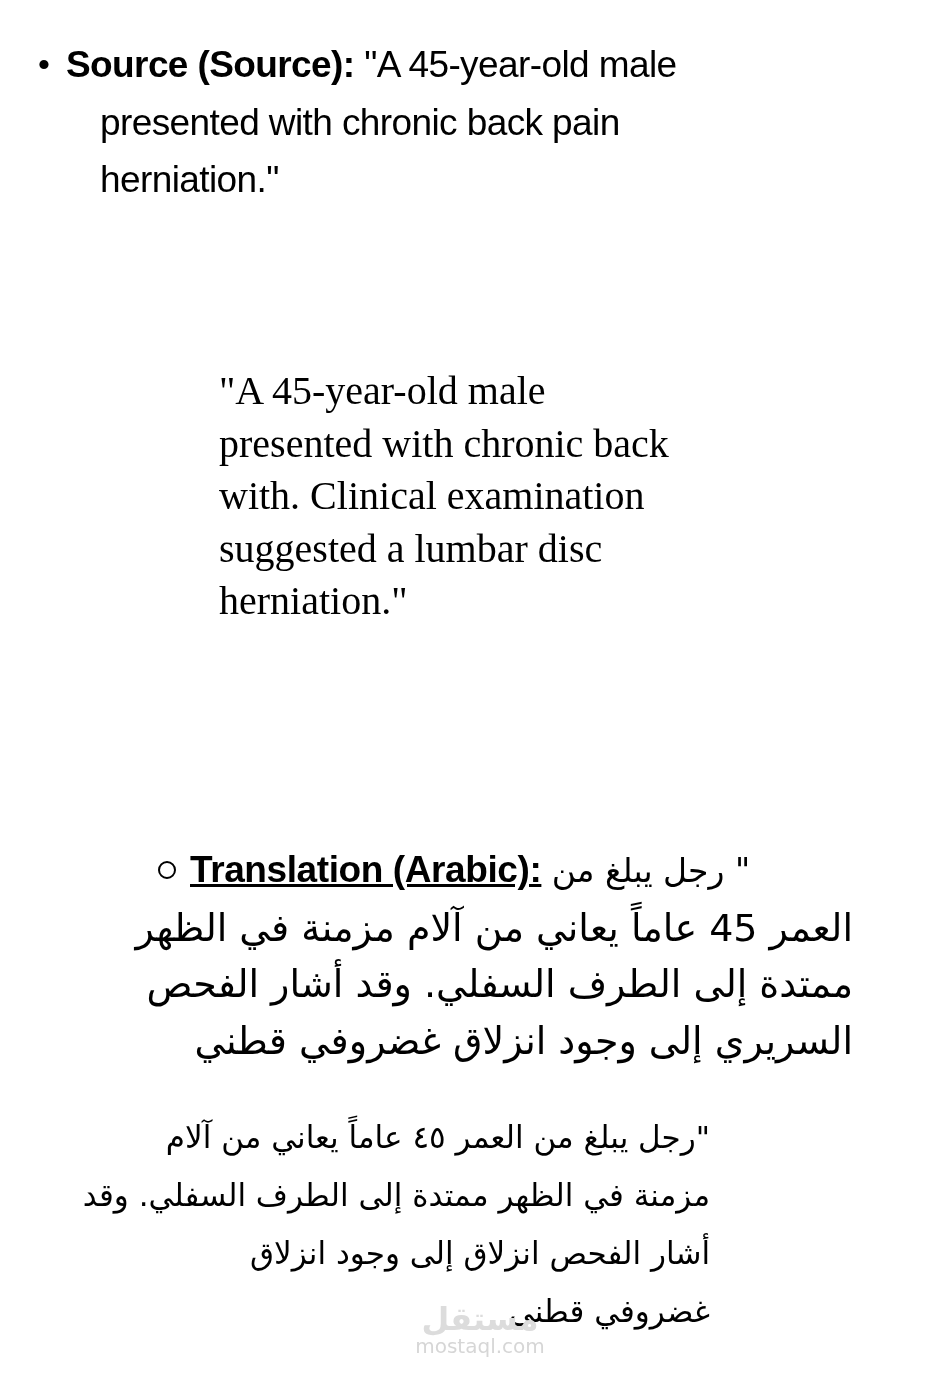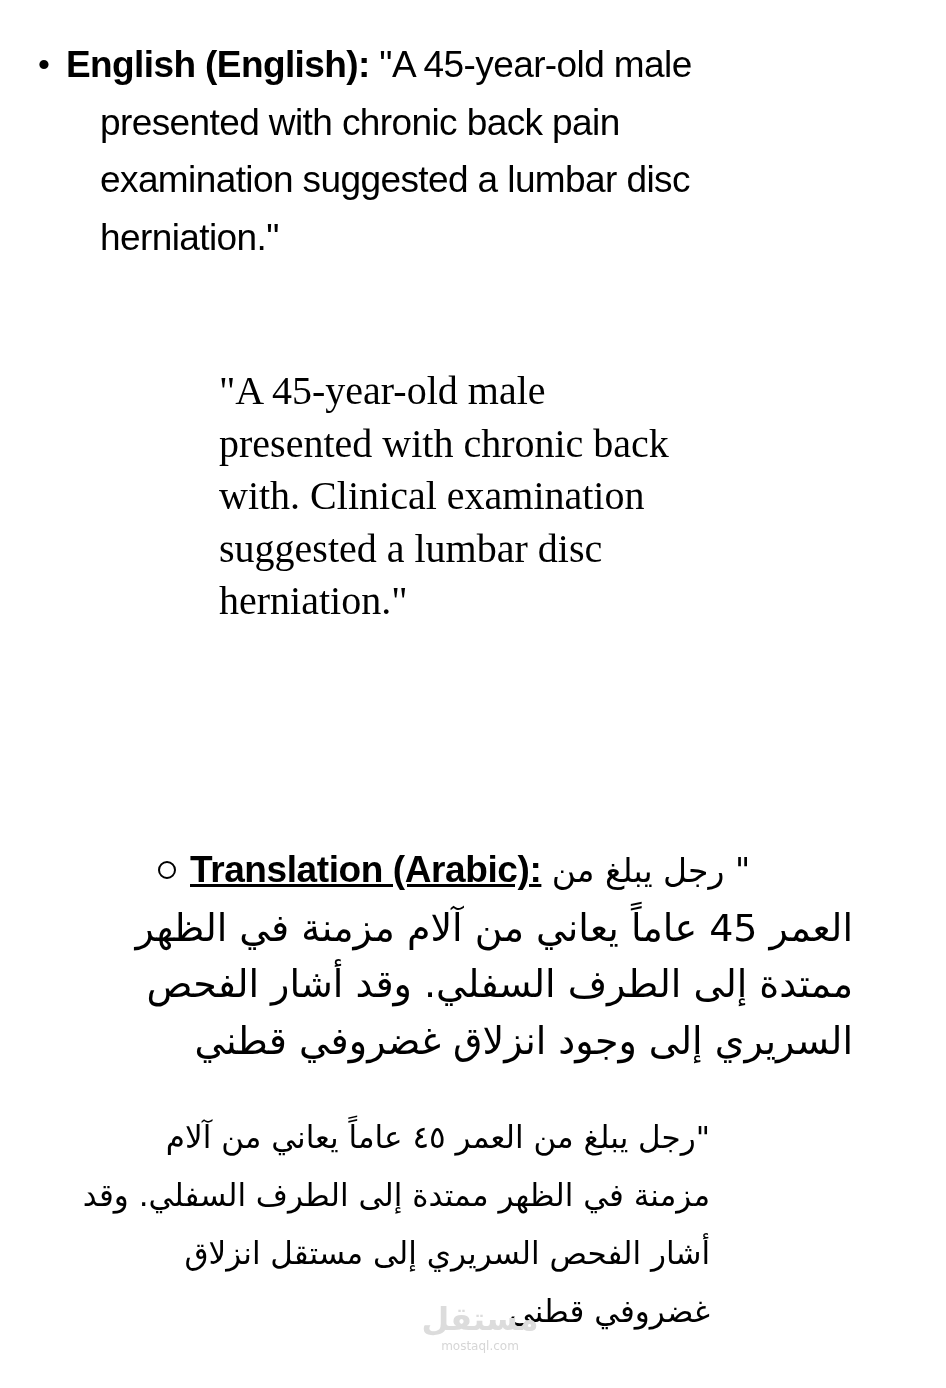--- a/index.html
+++ b/index.html
@@ -116,36 +116,35 @@
       text-align: center;
       color: #dcdcdc;
       font-family: "DejaVu Sans", sans-serif;
     }
     .watermark .wm-arabic {
       font-size: 32px;
       font-weight: bold;
       line-height: 38px;
     }
     .watermark .wm-latin {
-      font-size: 12px;
+      font-size: 20px;
       line-height: 16px;
       color: #d6d6d6;
     }
   </style>
 </head>
 <body>
 
 <div class="source-bullet">
   <span class="bullet-dot">•</span>
   <div class="line-first">
-    <span class="label">English (English):</span><span> "A 45-year-old male</span>
+    <span class="label">Source (Source):</span><span> "A 45-year-old male</span>
   </div>
   <div class="continuation">
     <div>presented with chronic back pain</div>
-    <div>examination suggested a lumbar disc</div>
     <div>herniation."</div>
   </div>
 </div>
 
 <div class="serif-quote">
   <div>"A 45-year-old male</div>
   <div>presented with chronic back</div>
   <div>with. Clinical examination</div>
   <div>suggested a lumbar disc</div>
   <div>herniation."</div>
@@ -159,20 +158,20 @@
   <div class="arabic-lines">
     <div>العمر 45 عاماً يعاني من آلام مزمنة في الظهر</div>
     <div>ممتدة إلى الطرف السفلي. وقد أشار الفحص</div>
     <div>السريري إلى وجود انزلاق غضروفي قطني</div>
   </div>
 </div>
 
 <div class="arabic-paragraph">
   <div>"رجل يبلغ من العمر ٤٥ عاماً يعاني من آلام</div>
   <div>مزمنة في الظهر ممتدة إلى الطرف السفلي. وقد</div>
-  <div>أشار الفحص السريري إلى مستقل انزلاق</div>
+  <div>أشار الفحص انزلاق إلى وجود انزلاق</div>
   <div>غضروفي قطني</div>
 </div>
 
 <div class="watermark">
   <div class="wm-arabic" dir="rtl">مستقل</div>
   <div class="wm-latin">mostaql.com</div>
 </div>
 
 </body></html>

